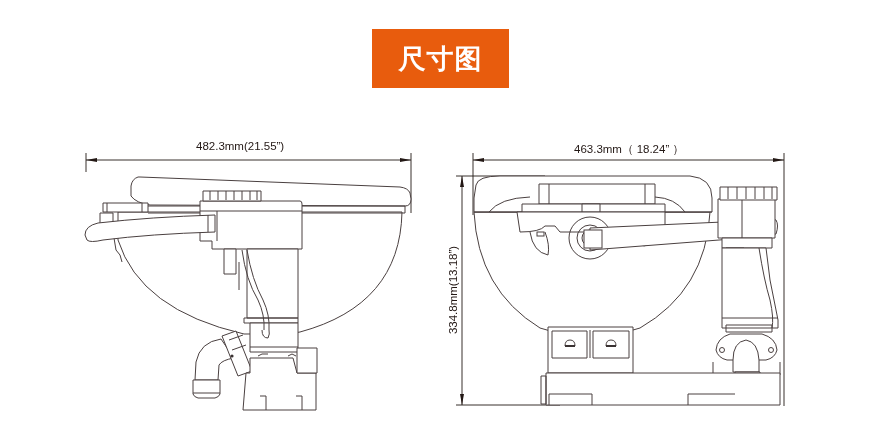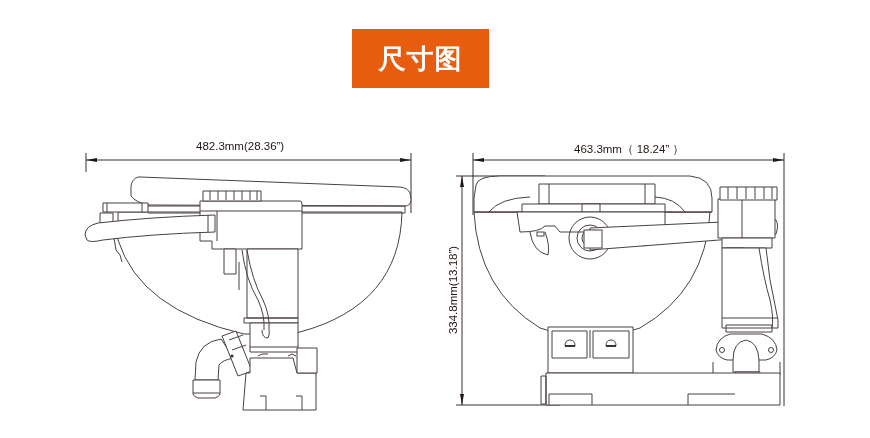--- a/index.html
+++ b/index.html
@@ -9,21 +9,21 @@
     }
     body {
       width: 870px;
       height: 438px;
       position: relative;
       overflow: hidden;
       font-family: "DejaVu Sans", sans-serif;
     }
     .title-badge {
       position: absolute;
-      left: 352px;
+      left: 372px;
       top: 29px;
       width: 137px;
       height: 59px;
       background: #e85c0d;
       color: #ffffff;
       display: flex;
       align-items: center;
       justify-content: center;
       font-size: 27px;
       font-weight: bold;
@@ -79,21 +79,21 @@
       stroke: none;
     }
   </style>
 </head>
 <body>
 
 <div class="title-badge">
   <span>尺寸图</span>
 </div>
 
-<span class="dim-label dim-width-side">482.3mm(28.36”)</span>
+<span class="dim-label dim-width-side">482.3mm(21.55”)</span>
 <span class="dim-label dim-width-front">463.3mm（ 18.24” ）</span>
 <span class="dim-label dim-height-front">334.8mm(13.18”)</span>
 
 <svg class="drawing" width="870" height="438" viewBox="0 0 870 438">
 
   <g>
 
     <g>
       <line class="dim" x1="86" y1="153" x2="86" y2="172"></line>
       <line class="dim" x1="411" y1="153" x2="411" y2="213"></line>

